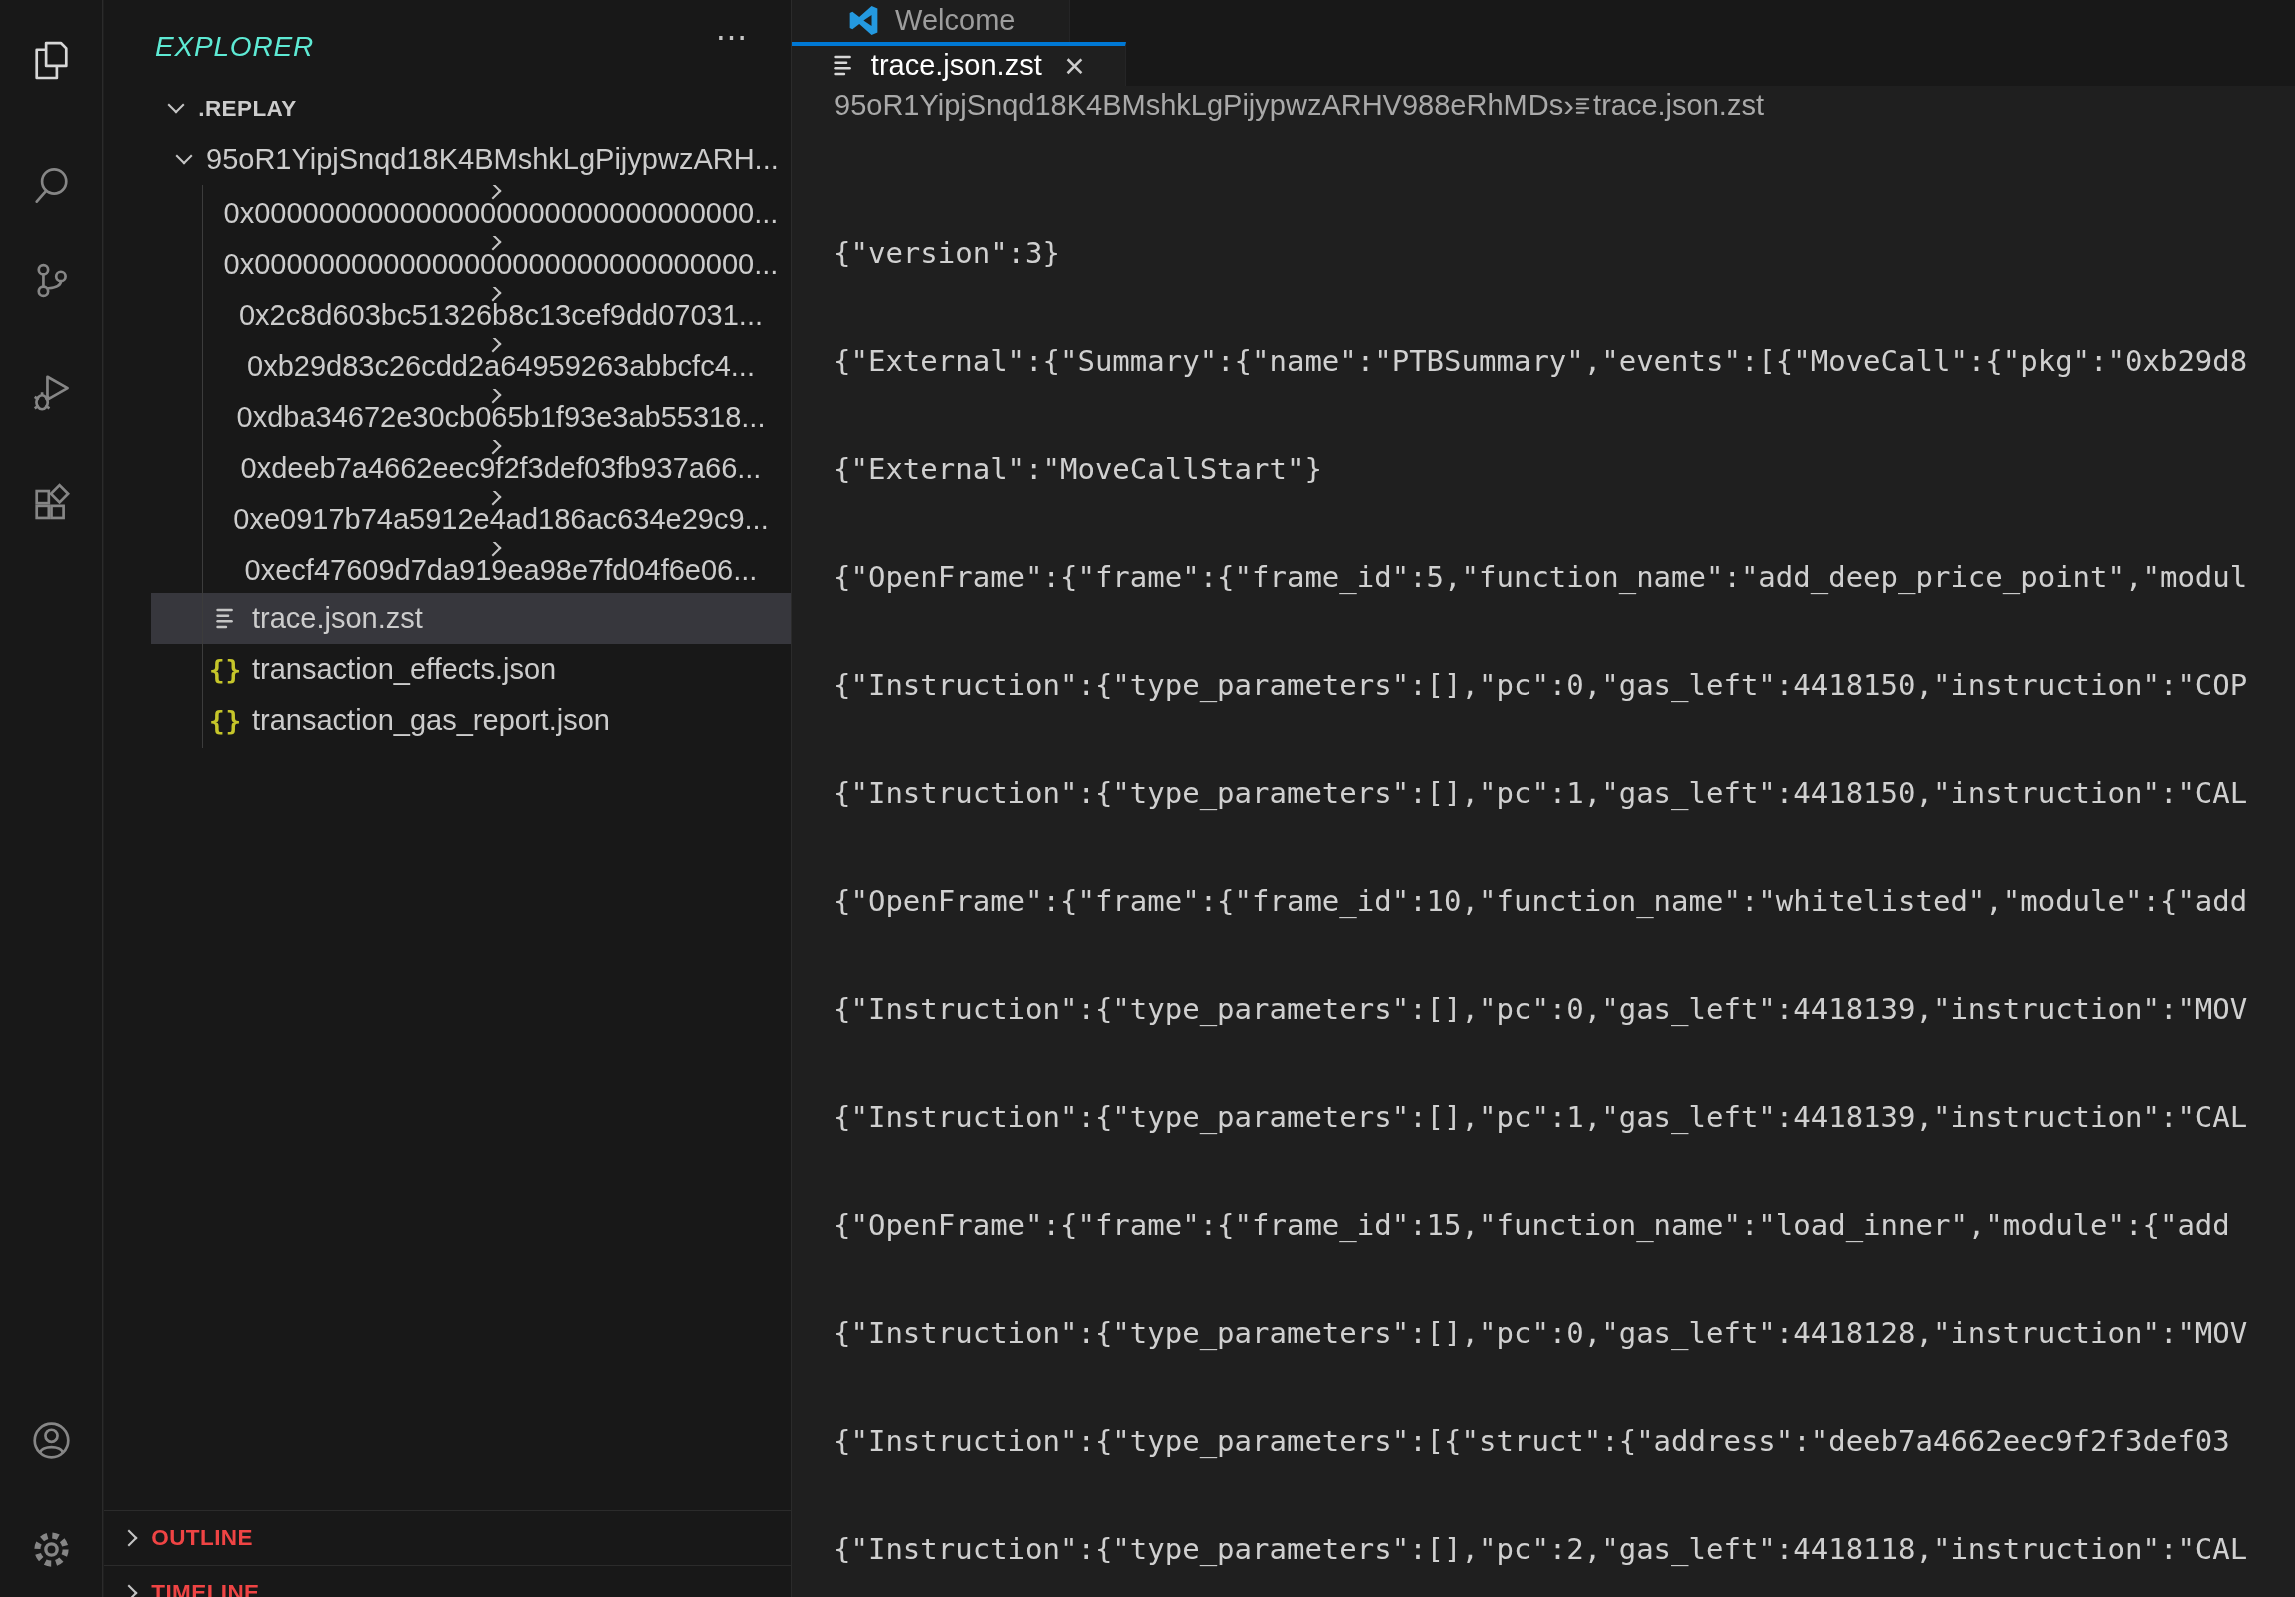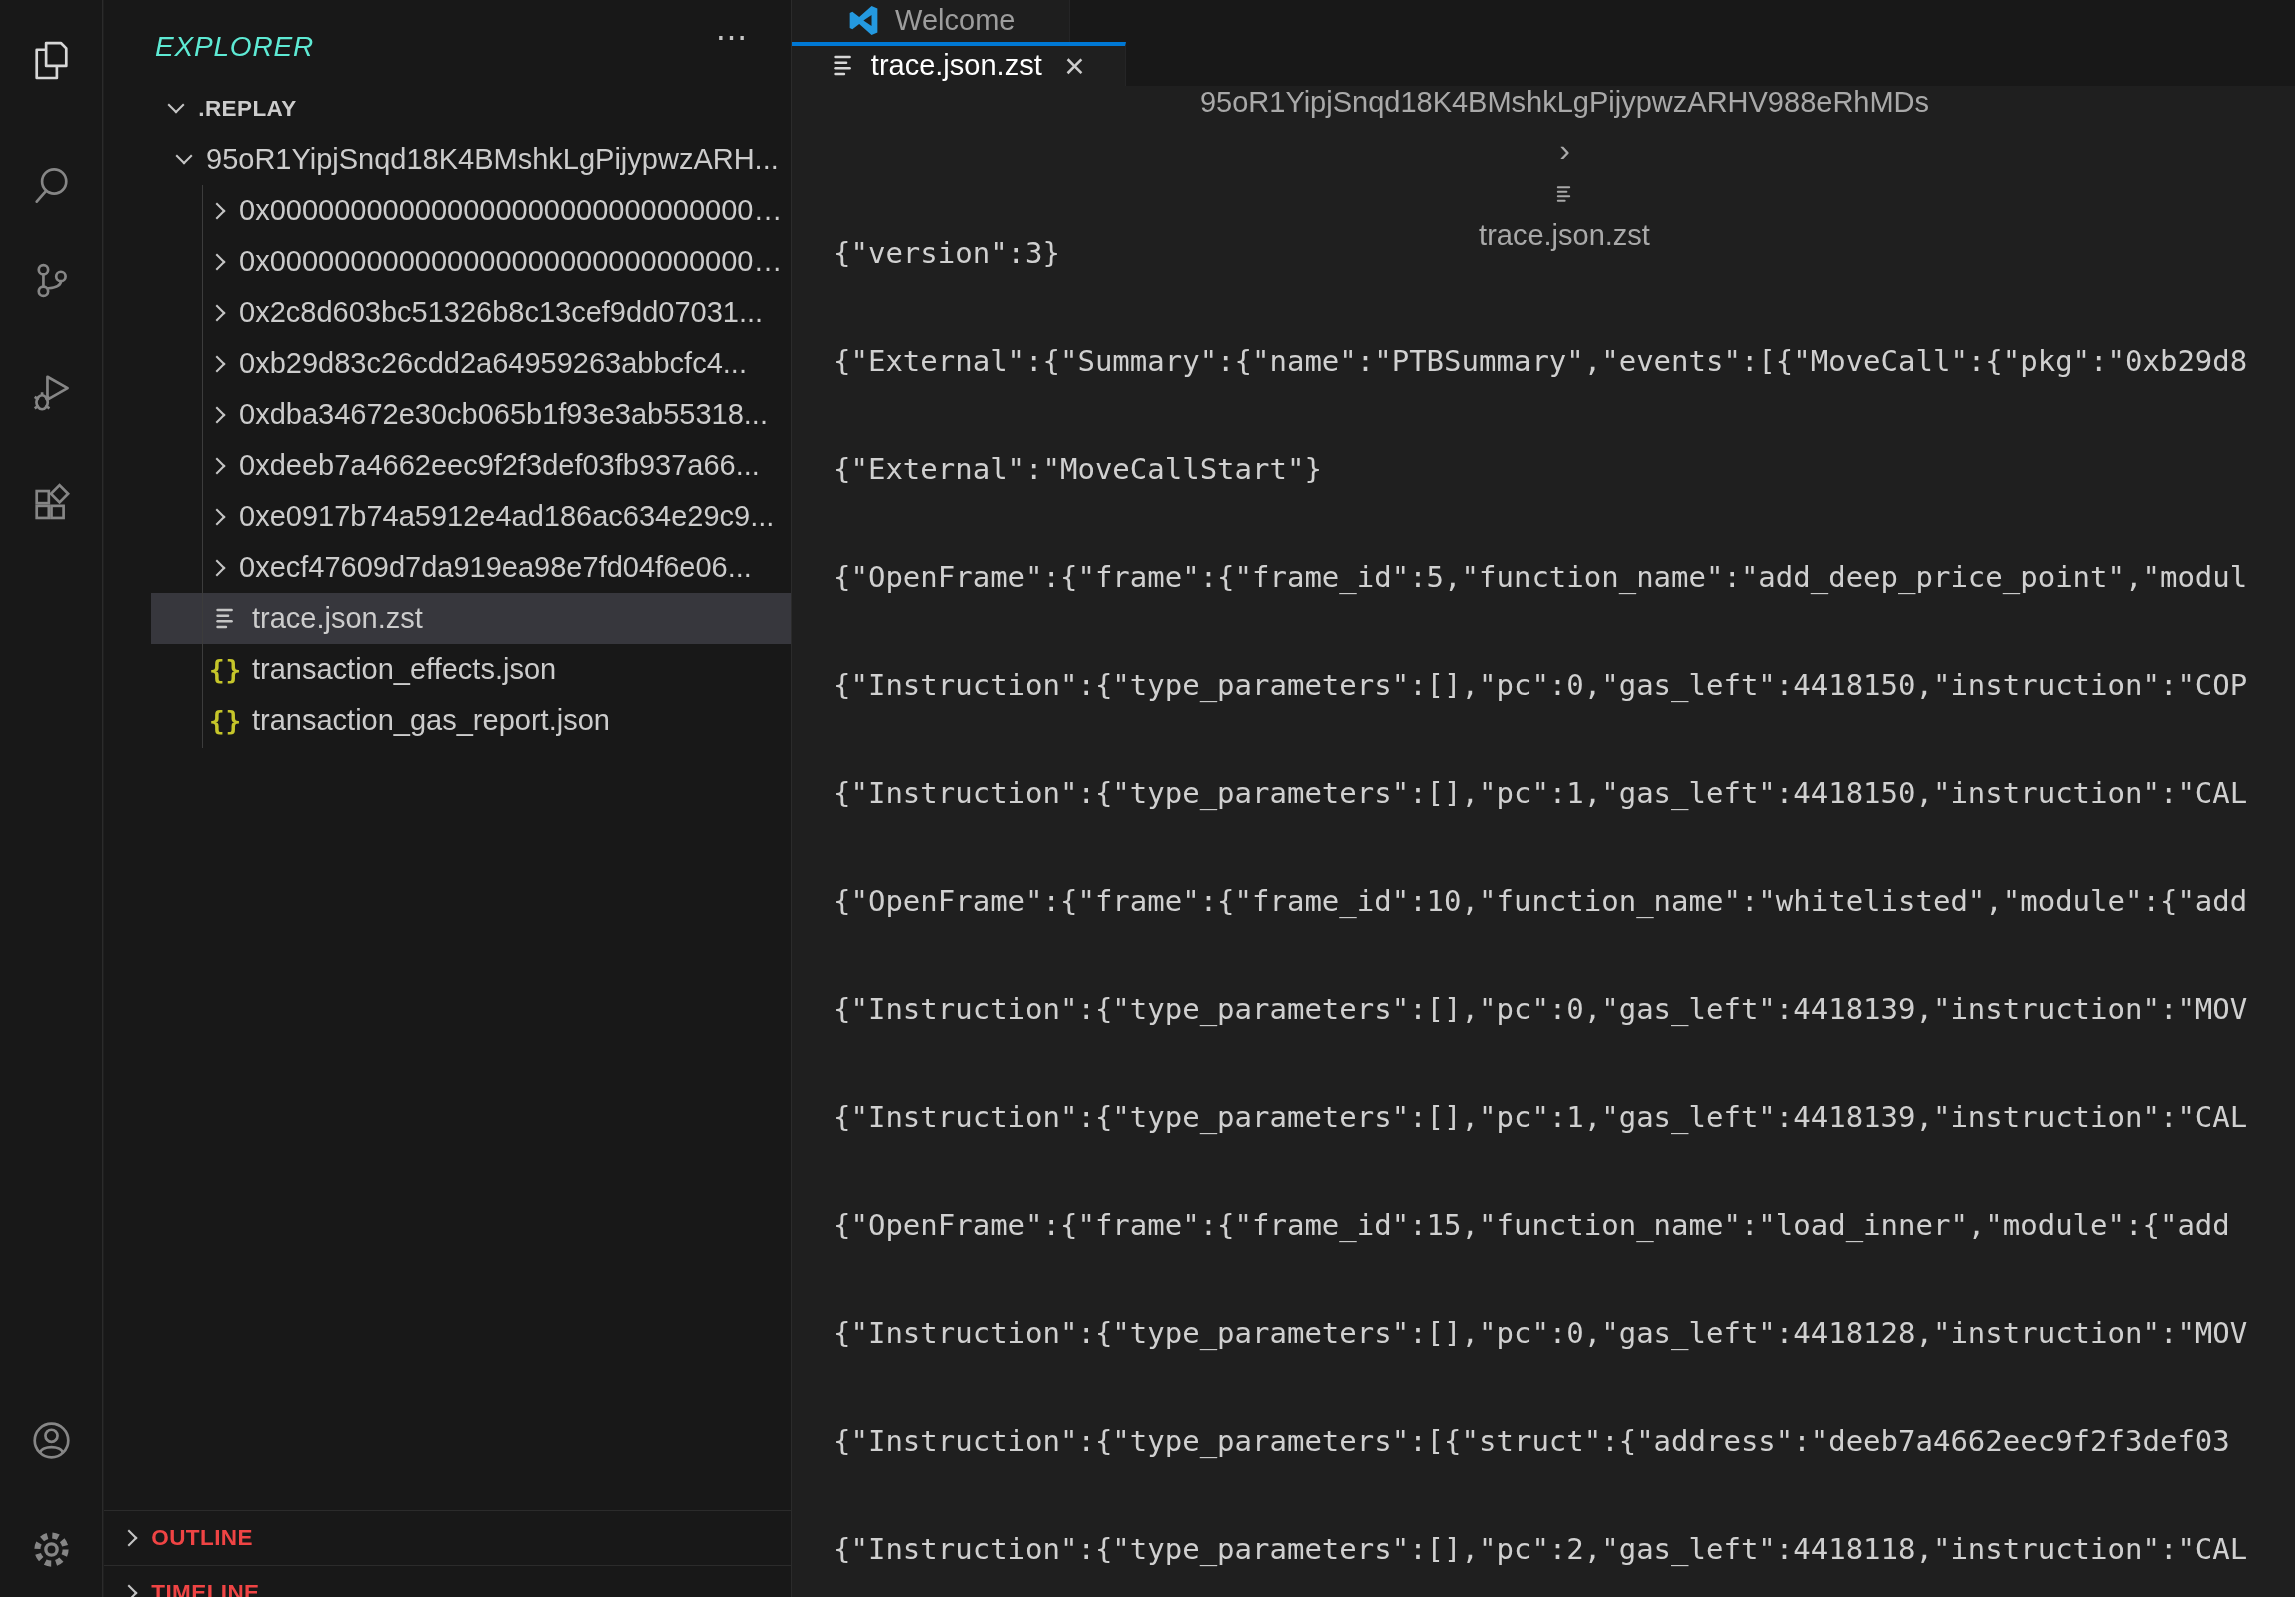--- a/index.html
+++ b/index.html
@@ -40,21 +40,21 @@
   .tree { position:absolute; top:83px; left:0; right:0;margin-left:47px; }
   .row {
     display:flex; align-items:center; height:51px;
     font-size:29px; color:#cccccc; cursor:pointer; white-space:nowrap; overflow:hidden;
   }
   .row.selected { background:#37373d; }
   .row .lbl { overflow:hidden; text-overflow:ellipsis; }
   .row .bold { font-weight:bold; font-size:22.5px; letter-spacing:0.4px; }
   .root { padding-left:19.3px; }
   .lvl1 { padding-left:27px; }
-  .lvl2 { padding-left:60px; }
+  .lvl2 { padding-left:60px;flex-direction:column; }
   .filerow { padding-left:61px; }
   .chev {
     flex:none; width:12px; height:12px;
     border-right:2.4px solid #c5c5c5; border-bottom:2.4px solid #c5c5c5;
     margin-right:16px;
   }
   .chev.right { transform:rotate(-45deg); }
   .chev.down  { transform:rotate(45deg); margin-top:-6.4px; }
   .indent-guide {
     position:absolute; left:51px; top:102px; width:0.8px; height:563px;
@@ -84,22 +84,22 @@
   .tab.active {
     width:334px; background:#1f1f1f; color:#ffffff;
     border-top:4.8px solid #0078d4;
   }
   .vscode-logo { width:35px; height:35px; flex:none; }
   .lines-icon { width:24px; height:29px; flex:none; }
   .closex { font-size:35px; color:#cccccc; margin-left:8px; line-height:32px; cursor:pointer; }
 
   .breadcrumbs {
     height:39px; display:flex; align-items:center;
-    padding-left:42px; gap:13px;
-    font-size:29px; color:#a9a9a9; background:#1f1f1f; white-space:nowrap;flex-direction:column;
+    padding-left:42px; 
+    font-size:29px; color:#a9a9a9; background:#1f1f1f; white-space:nowrap;
   }
   .crumb { cursor:pointer; }
   .crumb-sep { font-size:32px; color:#a9a9a9; }
   .breadcrumbs .lines-icon { width:19.3px; height:24px; }
 
   .code {
     position:absolute; left:0; right:0; top:125px; bottom:0;
     overflow:hidden;
     padding:38px 0 0 41px;
     font-family:"DejaVu Sans Mono","Liberation Mono",monospace;

